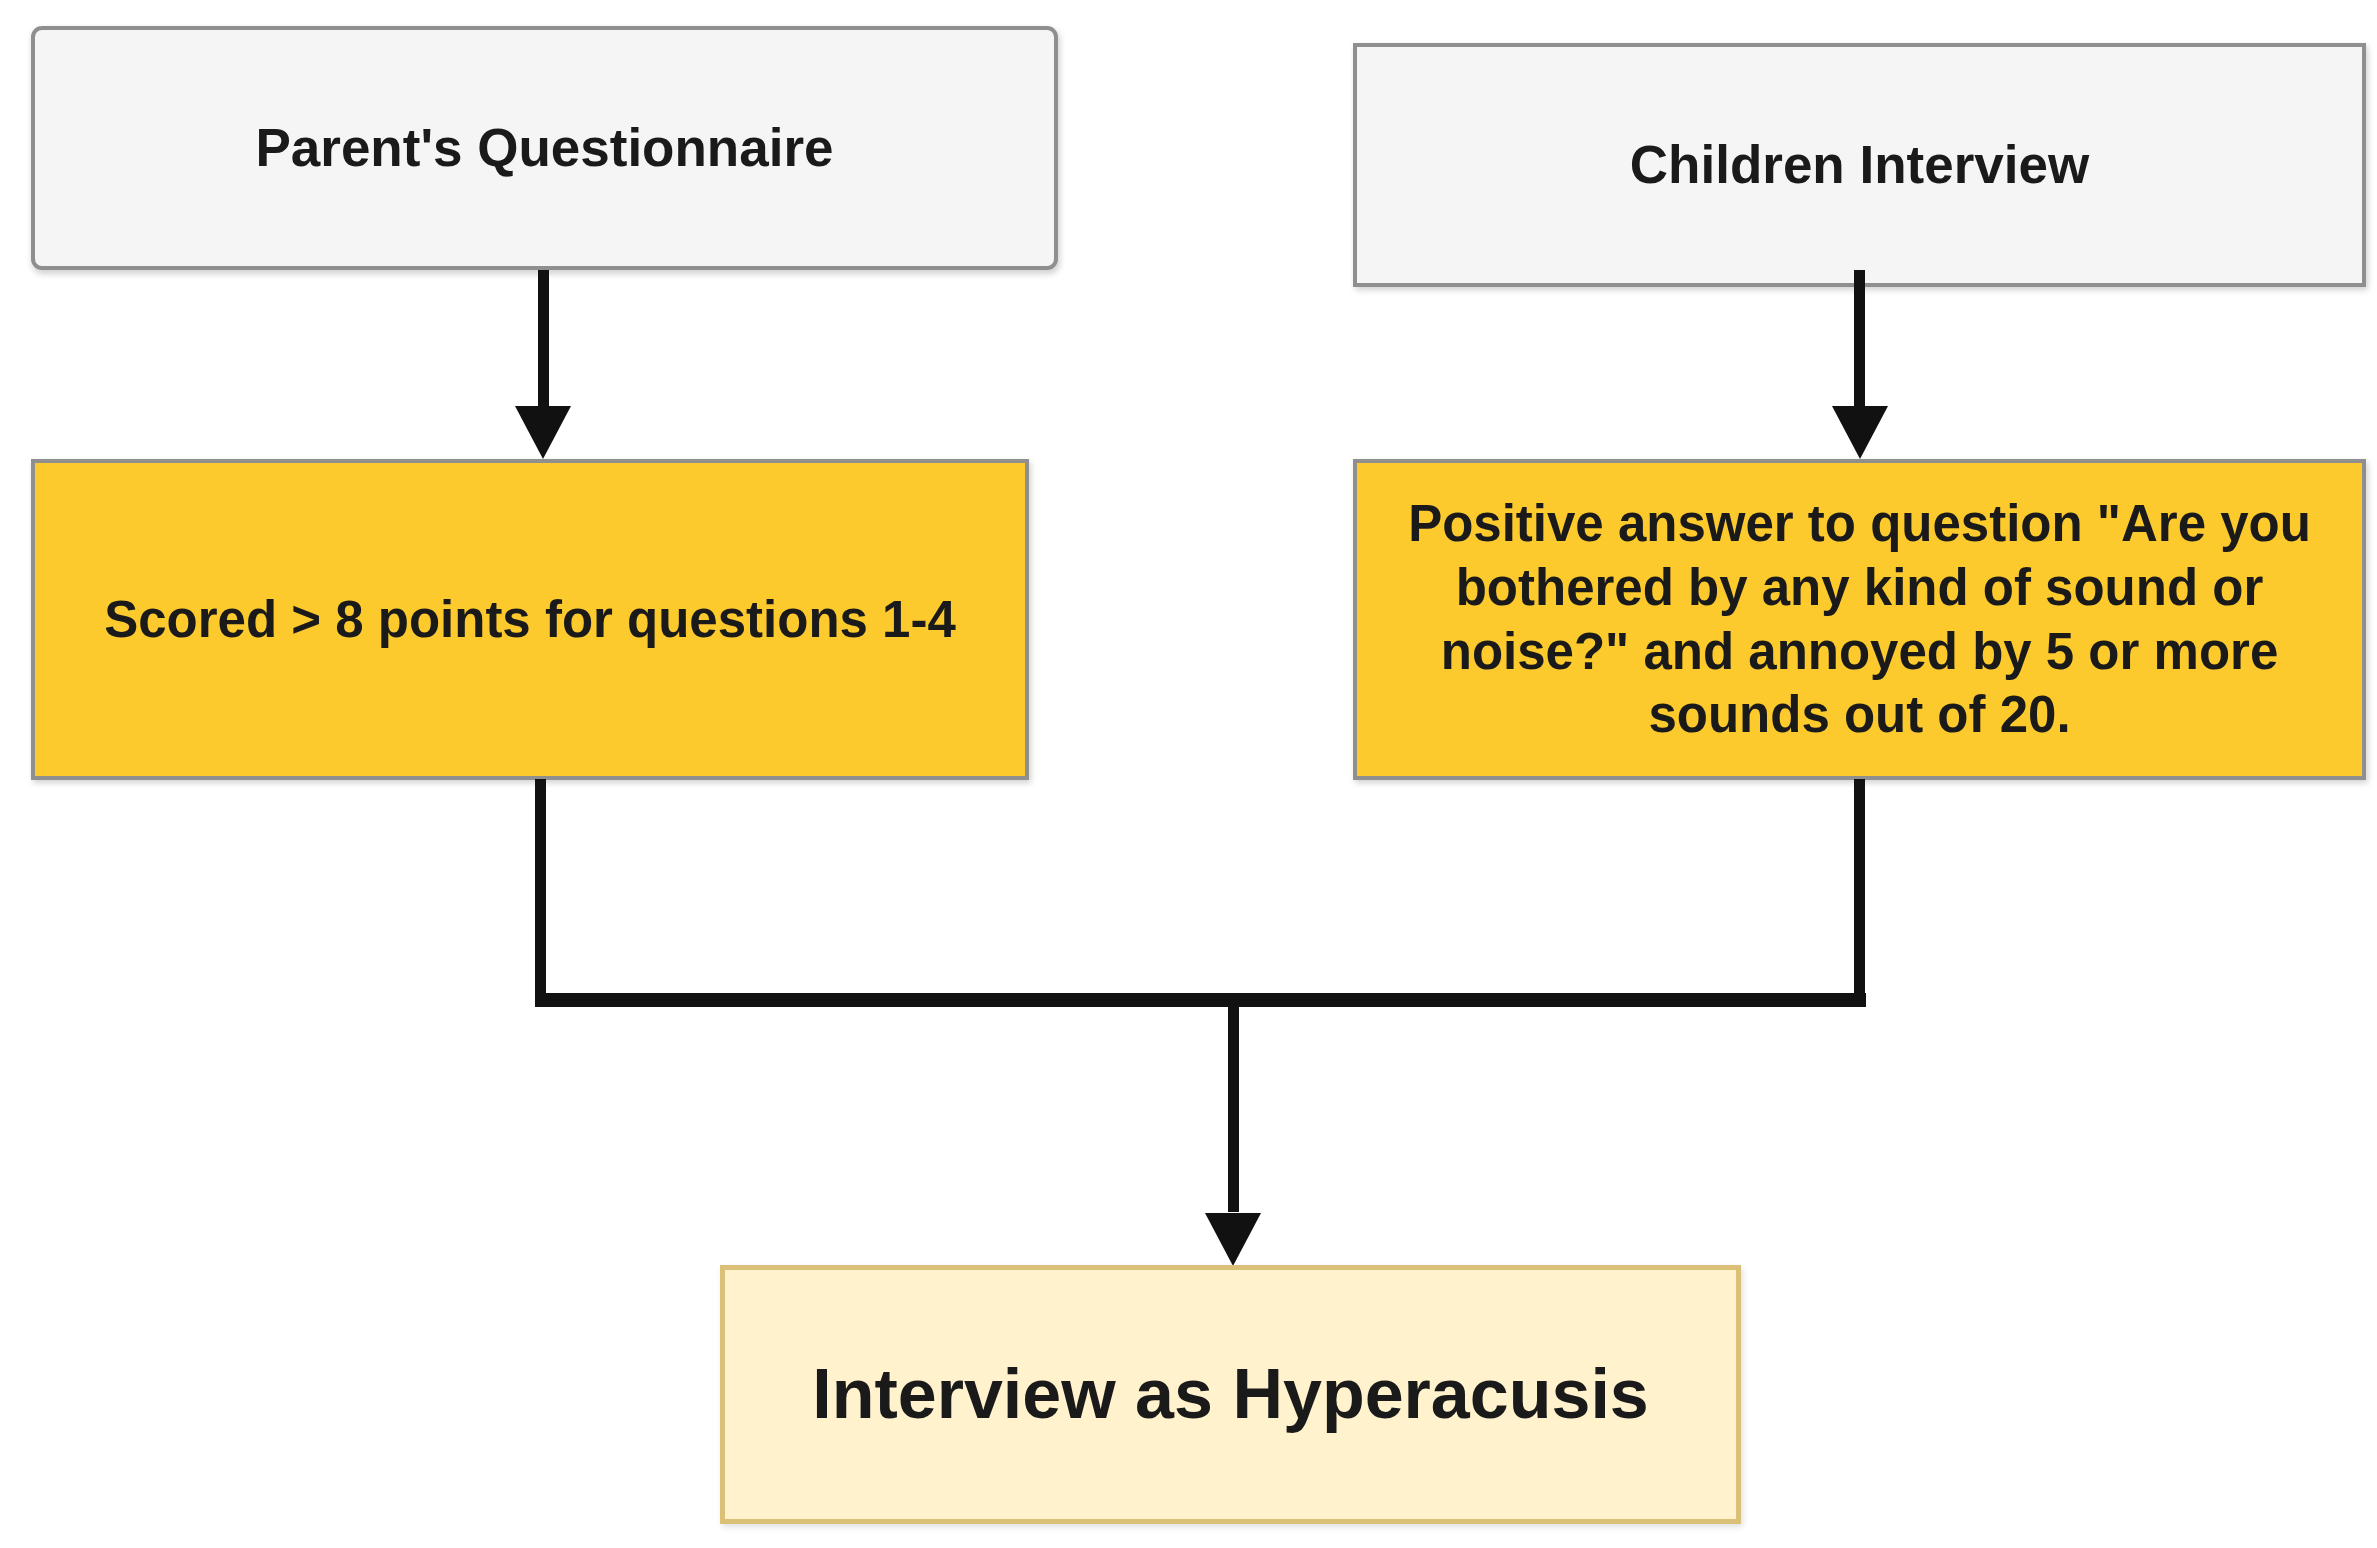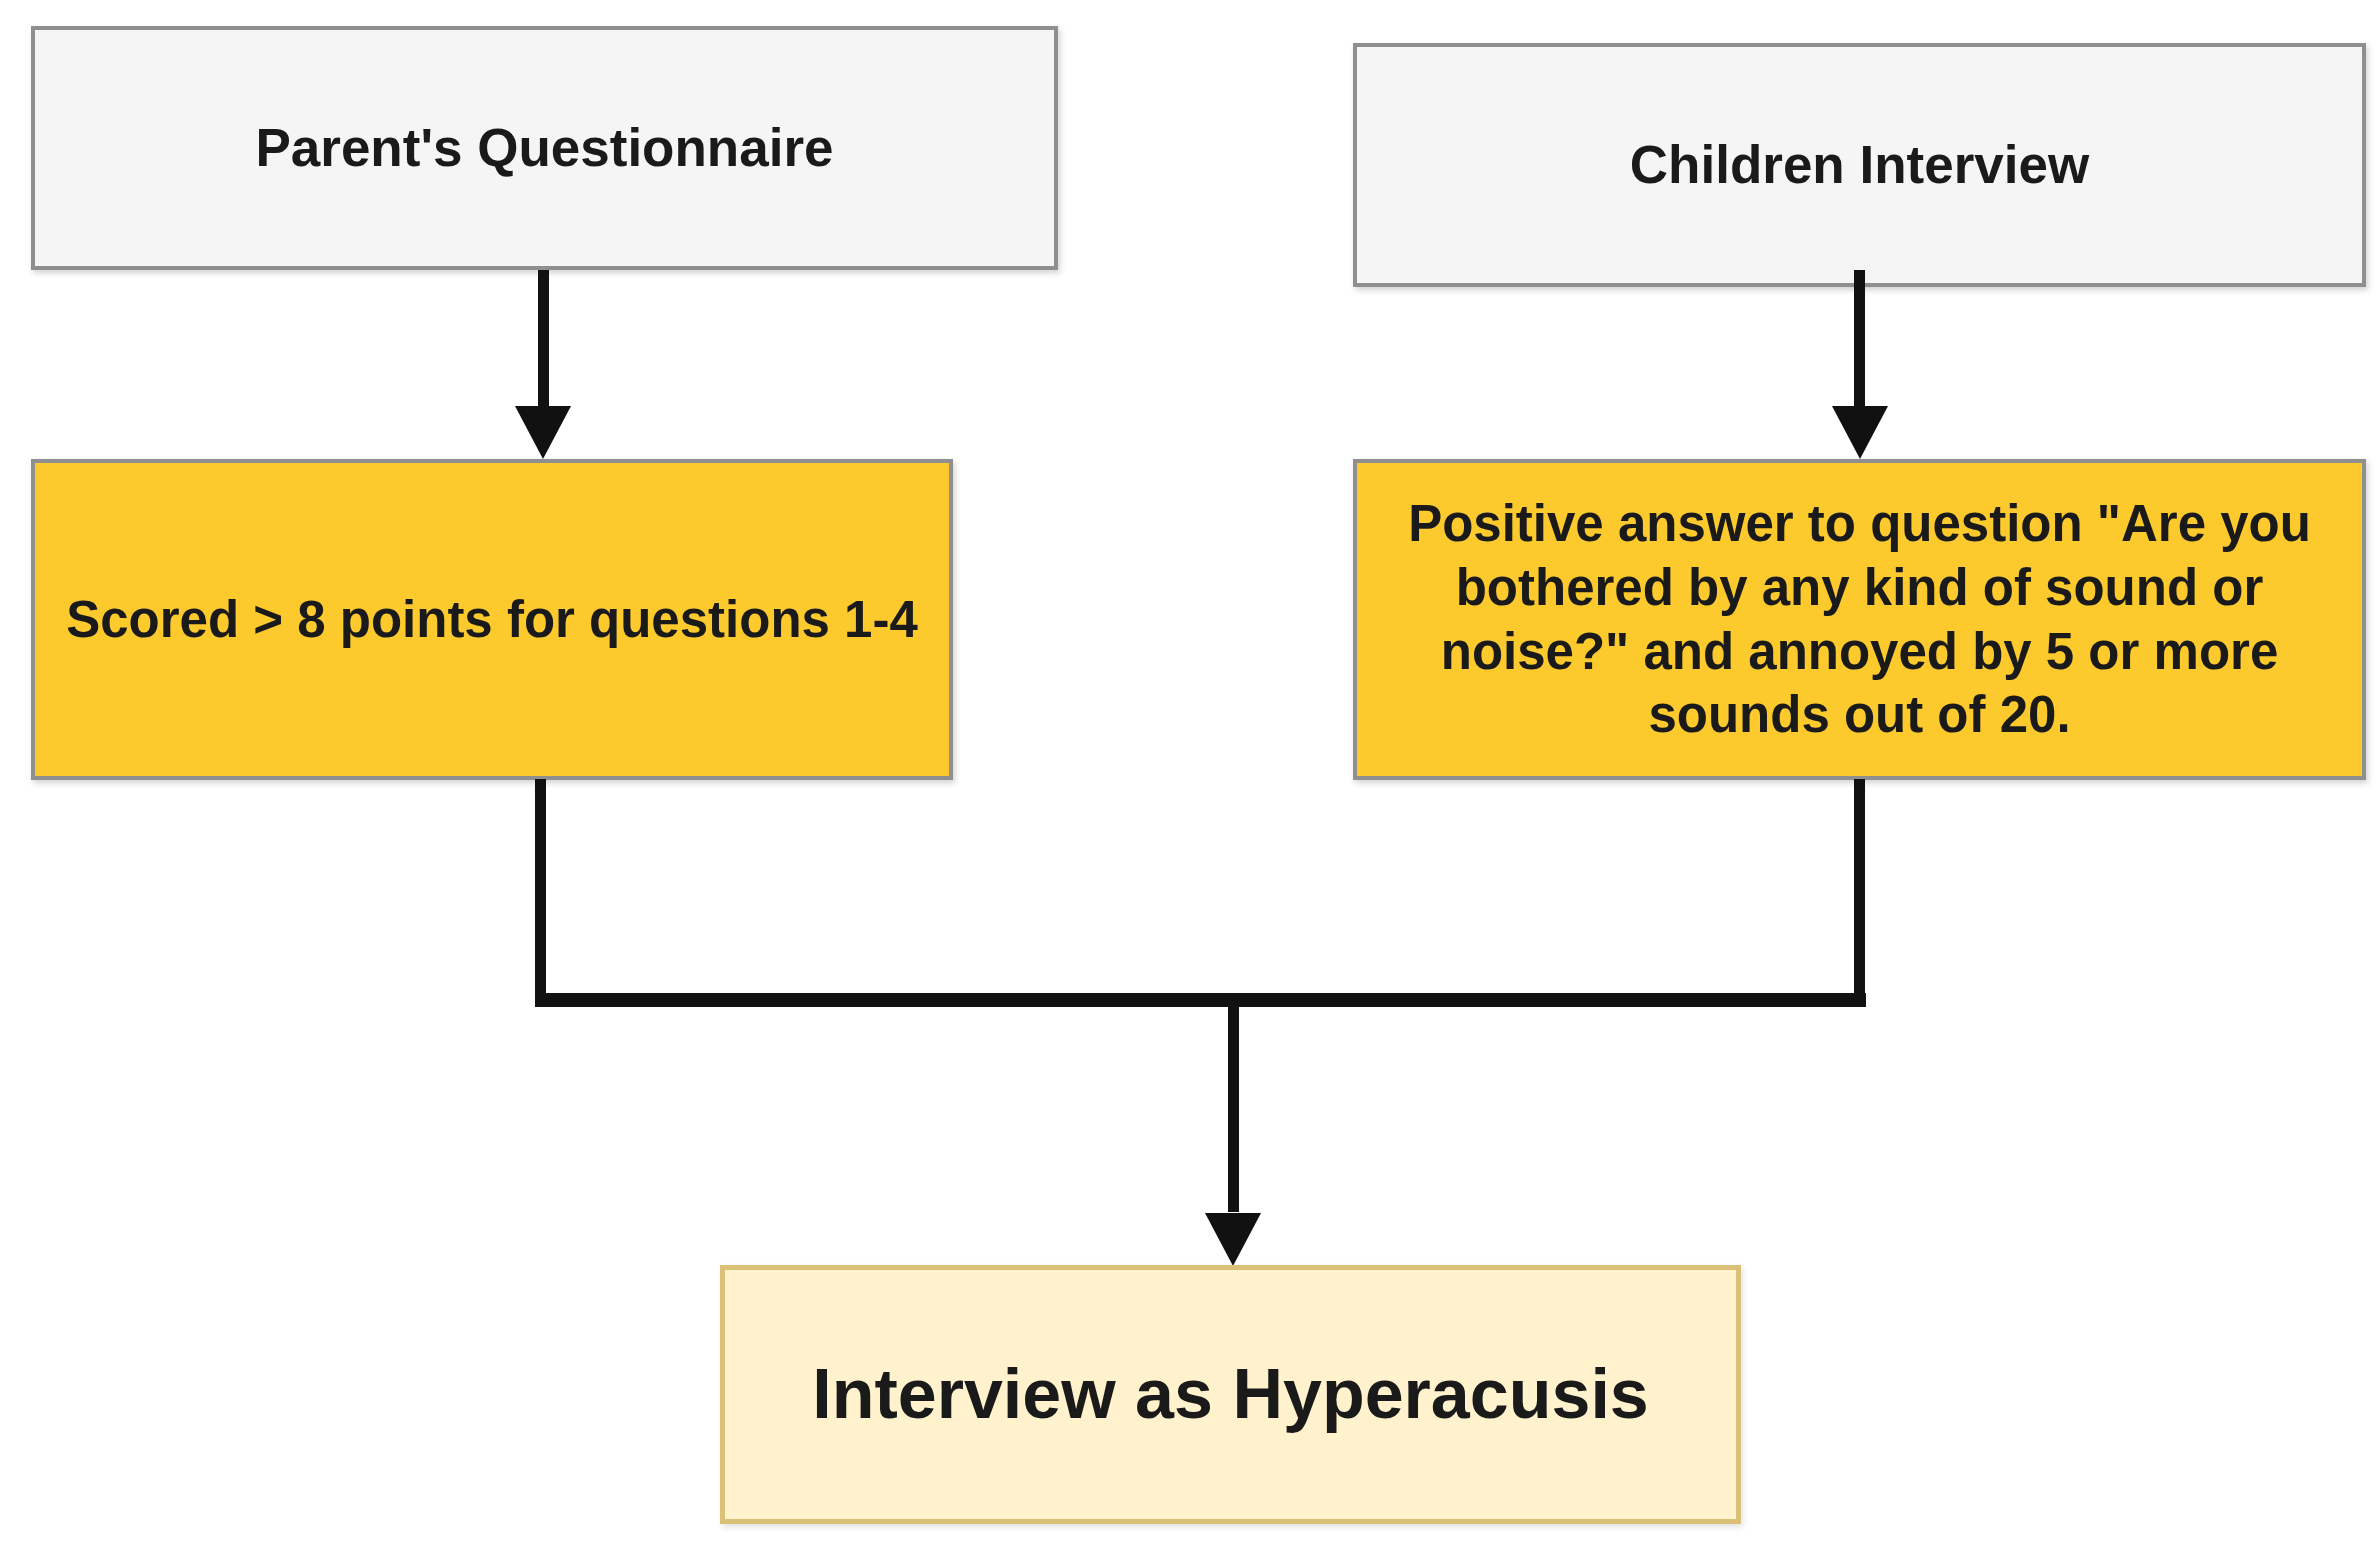--- a/index.html
+++ b/index.html
@@ -39,23 +39,23 @@
     box-shadow: 1.7px 3.4px 6px rgba(0,0,0,0.18);
   }
 
   .node-cream {
     background: #fff2cc;
     border: 5.1px solid #dbc077;
     font-size: 70px;
     box-shadow: 1.7px 3.4px 6px rgba(0,0,0,0.12);
   }
 
-  #node-parents-questionnaire { left: 31px;   top: 26px;   width: 1027px; height: 244px; }
+  #node-parents-questionnaire { left: 31px;   top: 26px;   width: 1027px; height: 244px; border-radius: 11px; }
   #node-children-interview    { left: 1353px; top: 43px;   width: 1013px; height: 244px; }
-  #node-scored-points         { left: 31px;   top: 459px;  width: 922px; height: 321px; padding: 0 25.5px; justify-content: center; }
+  #node-scored-points         { left: 31px;   top: 459px;  width: 998px; height: 321px; padding: 0 25.5px; justify-content: center; }
   #node-positive-answer       { left: 1353px; top: 459px;  width: 1013px; height: 321px; padding: 0 27px; }
   #node-classified            { left: 720px;  top: 1265px; width: 1021px; height: 259px; }
 
   .shaft { position: absolute; background: #111111; }
   .head-down {
     position: absolute;
     width: 0; height: 0;
     border-left: 28px solid transparent;
     border-right: 28px solid transparent;
     border-top: 53px solid #111111;

